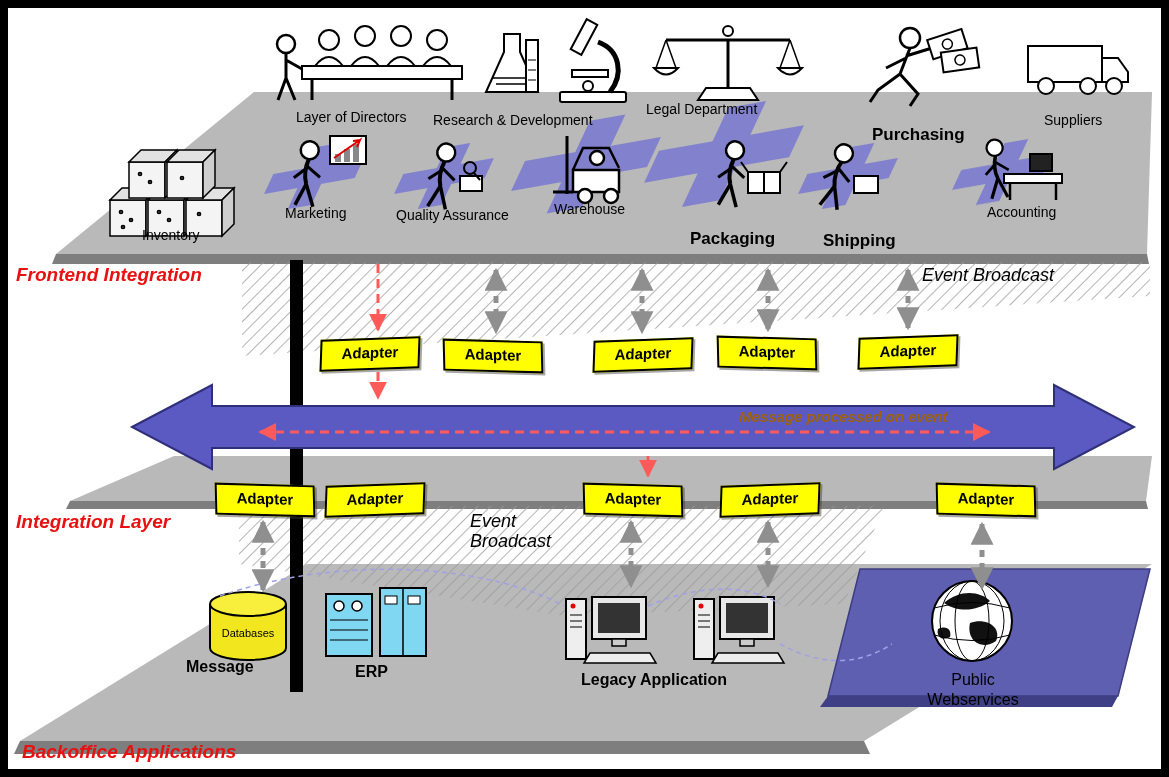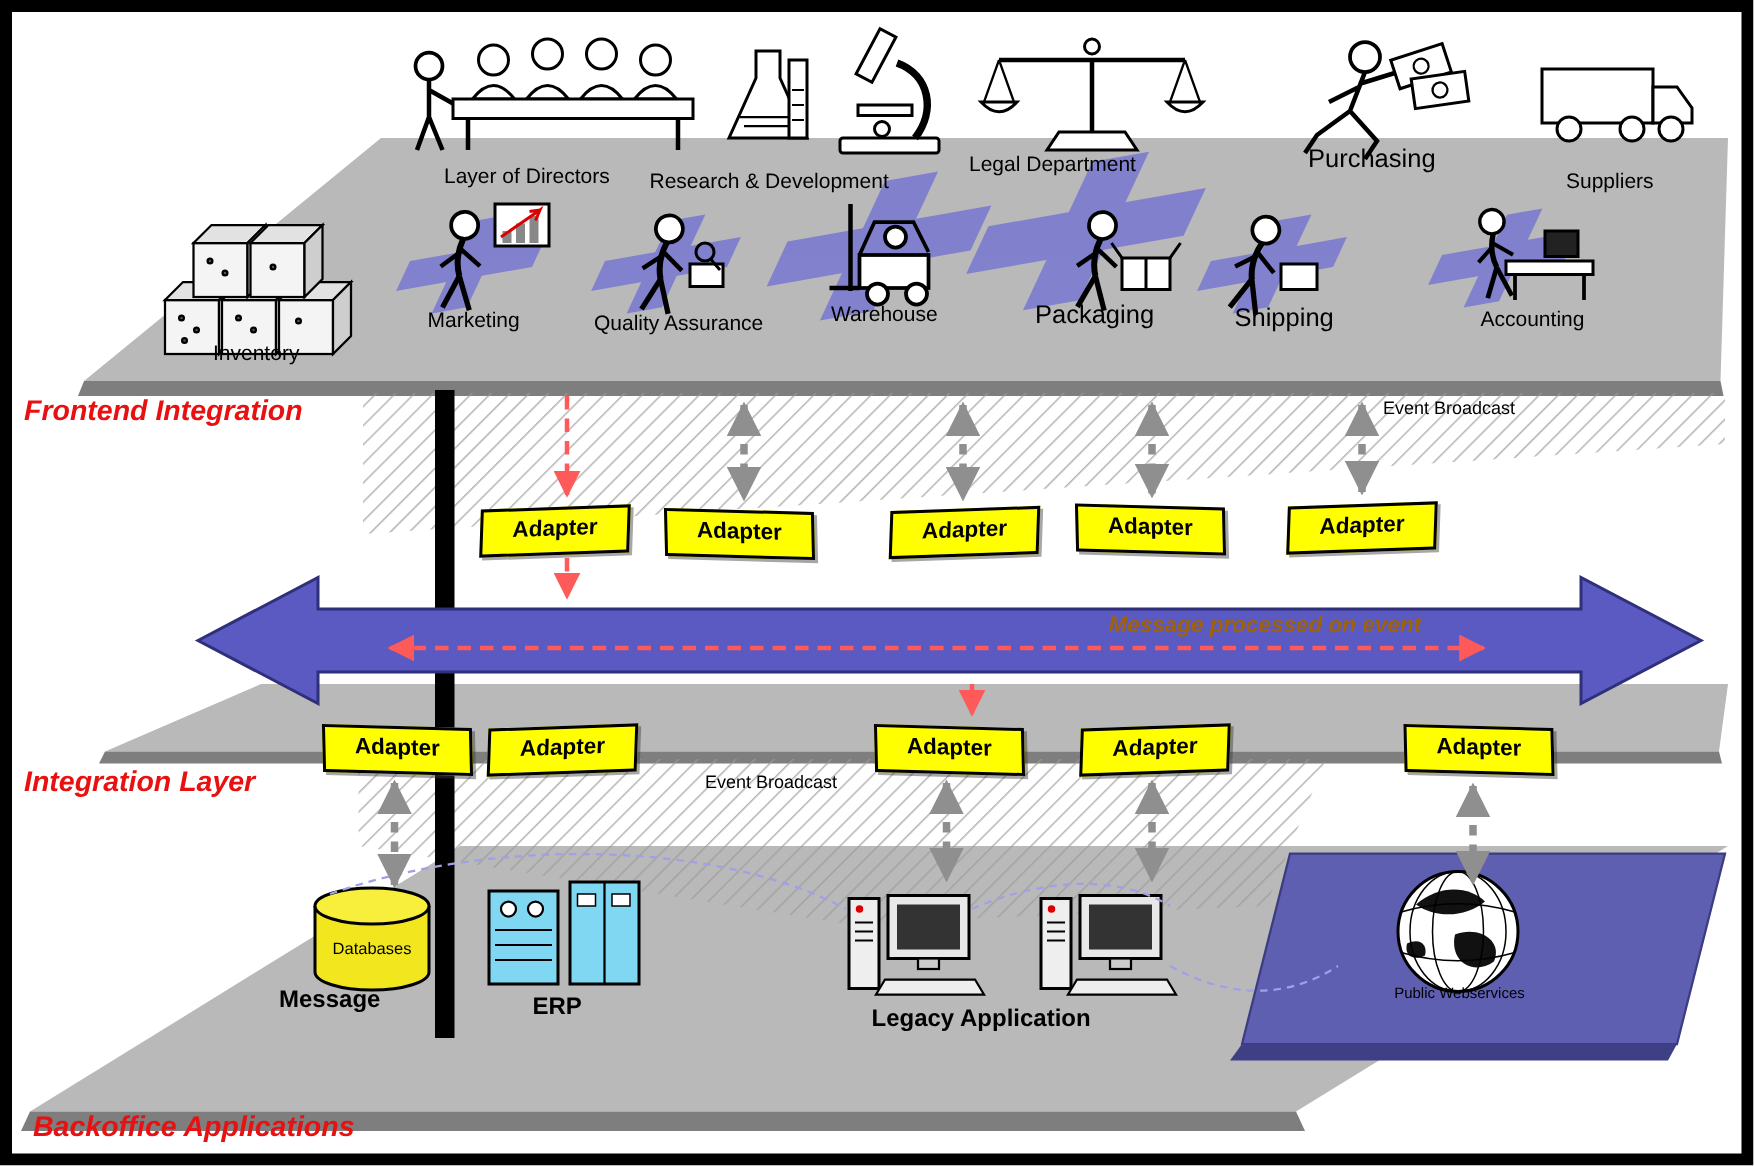--- a/index.html
+++ b/index.html
@@ -8,23 +8,23 @@
     width:1169px;height:777px;
     box-sizing:border-box;
     border:8px solid #000;
     background:#fff;
     overflow:hidden;
     font-family:"Liberation Sans",sans-serif;
   }
   .bg{position:absolute;left:0;top:0;width:1153px;height:761px;}
   .lbl{position:absolute;color:#000;white-space:nowrap;font-family:"Liberation Sans",sans-serif;}
   .dept{font-size:14px;}
-  .dept-bold{font-size:17px;font-weight:normal;}
+  .dept-bold{font-size:17px;font-weight:bold;margin-top:29px;}
   .red-label{color:#e81010;font-style:italic;font-weight:bold;font-size:19px;}
-  .italic-label{font-size:12px;}
+  .italic-label{font-style:italic;font-size:18px;}
   .wrap{white-space:normal;line-height:20px;}
   .esb-label{font-size:18px;color:#000;letter-spacing:.3px;}
   .esb-note{font-size:15px;color:#a16207;font-style:italic;font-weight:bold;}
   .adapter{
     position:absolute;width:96px;height:28px;
     background:#ffff00;border:2px solid #000;
     color:#000;font-weight:bold;font-size:15px;text-align:center;line-height:26px;
     box-shadow:2px 2px 0 rgba(60,60,60,.45);
   }
   .rotA{transform:rotate(-2deg) skewX(-4deg);}
@@ -364,15 +364,15 @@
   <div class="adapter rotB" style="left:207px;top:476px;">Adapter</div>
   <div class="adapter rotA" style="left:317px;top:476px;">Adapter</div>
   <div class="adapter rotB" style="left:575px;top:476px;">Adapter</div>
   <div class="adapter rotA" style="left:712px;top:476px;">Adapter</div>
   <div class="adapter rotB" style="left:928px;top:476px;">Adapter</div>
 
   <div class="lbl small-lbl center" style="left:210px;top:619px;width:60px;">Databases</div>
   <div class="lbl bold16" style="left:178px;top:650px;">Message</div>
   <div class="lbl bold16" style="left:347px;top:655px;">ERP</div>
   <div class="lbl bold16" style="left:573px;top:663px;">Legacy Application</div>
-  <div class="lbl center wrap" style="left:905px;top:645px;width:120px;font-size:10px;">Public Webservices</div>
+  <div class="lbl center wrap" style="left:905px;top:662px;width:120px;font-size:16px;">Public Webservices</div>
 
 </div>
 
 </body></html>

